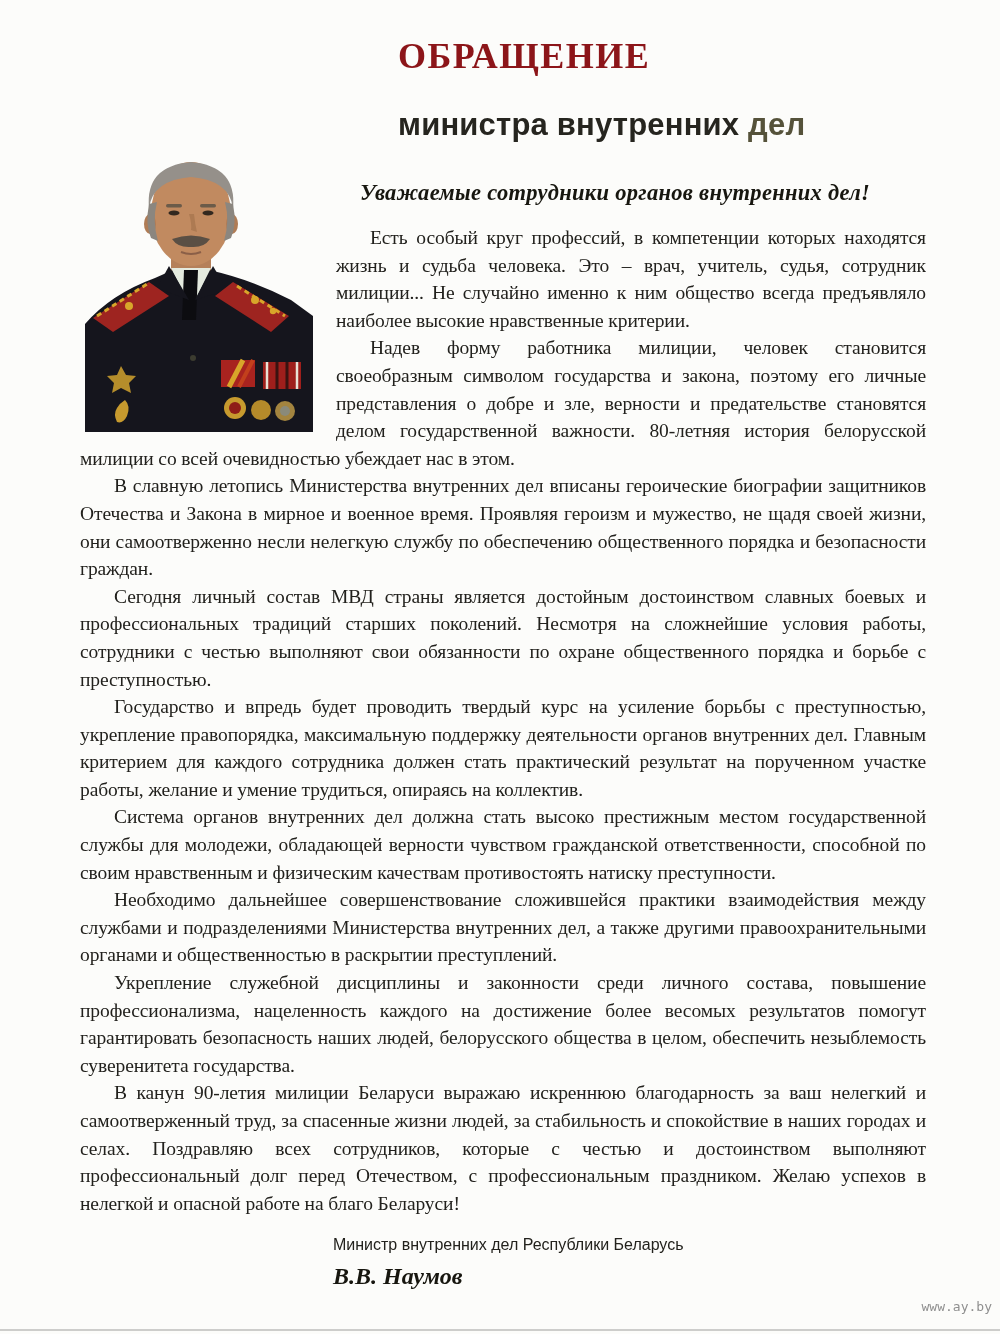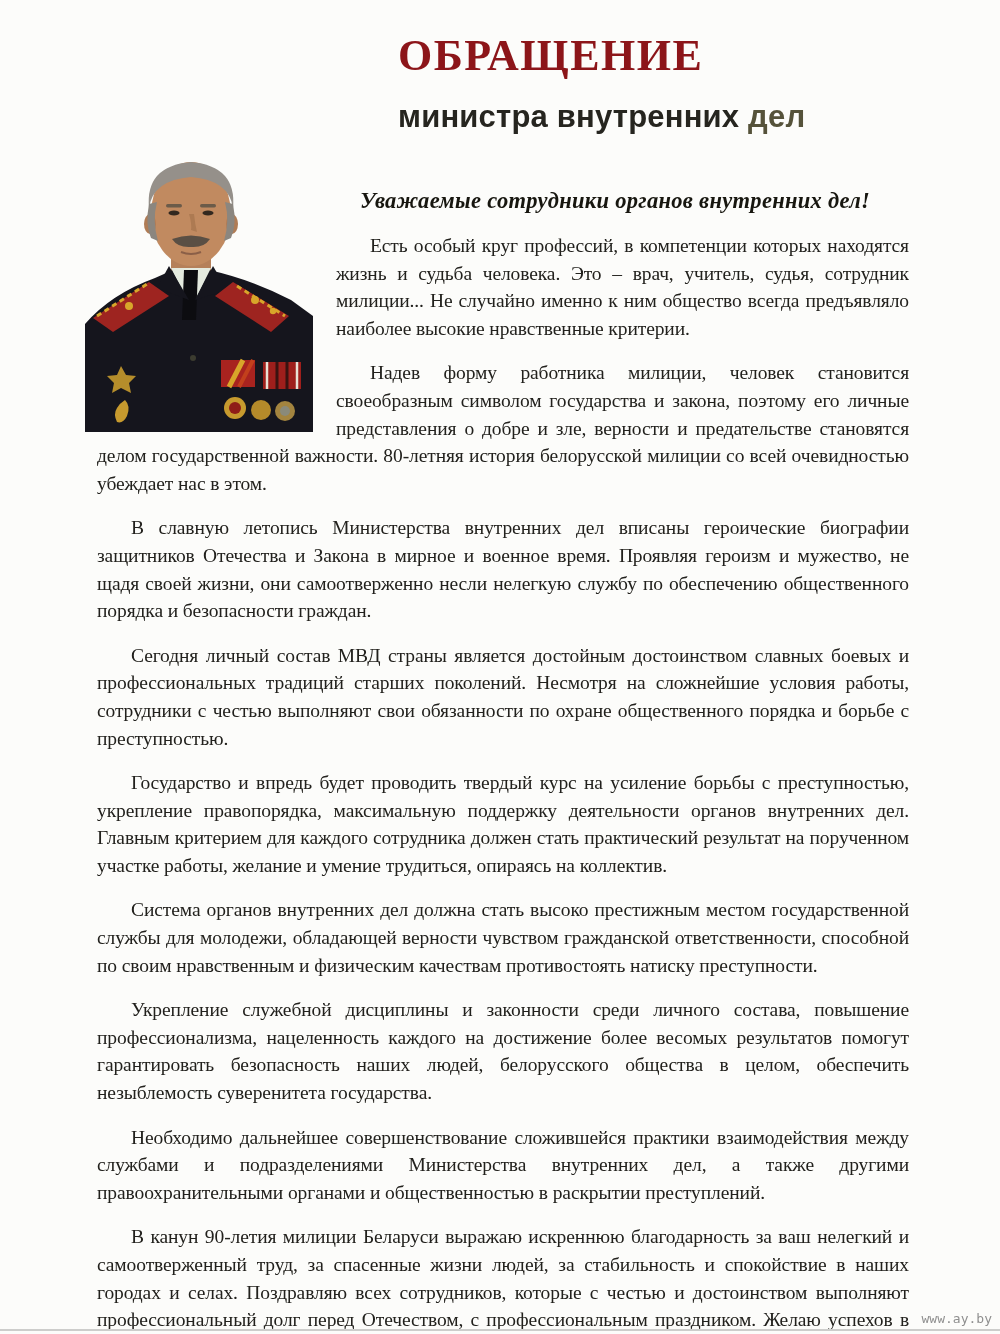--- a/index.html
+++ b/index.html
@@ -8,51 +8,51 @@
     background:#fcfcfa;
     font-family:"Liberation Serif", serif;
   }
   .content{padding:30px 74px 0 80px;}
   .photo-spacer{float:left;width:256px;height:410px;}
   .portrait{position:absolute;left:85px;top:148px;width:228px;height:284px;}
   .portrait svg{display:block;width:100%;height:100%;}
   .title{
     margin:0;padding-left:318px;
     font-family:"Liberation Serif", serif;font-weight:bold;
-    font-size:44px;line-height:52px;letter-spacing:1.5px;
+    font-size:36px;line-height:52px;letter-spacing:1.5px;
     color:#8c1519;
   }
   .subtitle{
-    margin-top:16px;padding-left:318px;
+    margin-top:24px;padding-left:318px;
     font-family:"Liberation Sans", sans-serif;font-weight:bold;
     font-size:31px;line-height:38px;color:#26251f;letter-spacing:0.2px;
   }
   .subtitle .accent{color:#55523a;}
   .greeting{
-    margin-top:52px;padding-left:280px;
+    margin-top:36px;padding-left:280px;
     font-weight:bold;font-style:italic;
     font-size:22.5px;color:#17160f;letter-spacing:0.3px;
   }
   .body-text p{
-    margin:17px;text-align:justify;text-indent:34px;
+    margin:0;text-align:justify;text-indent:34px;
     font-size:19.5px;line-height:27.6px;color:#22211d;
     letter-spacing:-0.1px;
   }
   .body-text p.first{margin-top:18px;}
   .signature{margin:14px 0 0 253px;}
   .signature .sig-line{
     font-family:"Liberation Sans", sans-serif;
     font-size:16px;line-height:27px;color:#23221d;
   }
   .signature .sig-name{
     margin-top:5px;font-family:"Liberation Serif", serif;
     font-weight:bold;font-style:italic;font-size:24px;color:#17160f;
   }
   .watermark{
-    position:absolute;right:8px;bottom:8px;
+    position:absolute;right:8px;bottom:20px;
     font-family:"DejaVu Sans Mono", monospace;
     font-size:13px;color:#8f8f8f;text-align:center;
   }
   .page-edge-line{
     position:absolute;left:0;right:0;bottom:3px;height:2px;background:#cdcdcb;
   }
 </style>
 </head>
 <body>
 
@@ -67,22 +67,22 @@
 
   <div class="greeting">Уважаемые сотрудники органов внутренних дел!</div>
 
   <section class="body-text">
     <p class="first">Есть особый круг профессий, в компетенции которых находятся жизнь и судьба человека. Это – врач, учитель, судья, сотрудник милиции... Не случайно именно к ним общество всегда предъявляло наиболее высокие нравственные критерии.</p>
     <p>Надев форму работника милиции, человек становится своеобразным символом государства и закона, поэтому его личные представления о добре и зле, верности и предательстве становятся делом государственной важности. 80-летняя история белорусской милиции со всей очевидностью убеждает нас в этом.</p>
     <p>В славную летопись Министерства внутренних дел вписаны героические биографии защитников Отечества и Закона в мирное и военное время. Проявляя героизм и мужество, не щадя своей жизни, они самоотверженно несли нелегкую службу по обеспечению общественного порядка и безопасности граждан.</p>
     <p>Сегодня личный состав МВД страны является достойным достоинством славных боевых и профессиональных традиций старших поколений. Несмотря на сложнейшие условия работы, сотрудники с честью выполняют свои обязанности по охране общественного порядка и борьбе с преступностью.</p>
     <p>Государство и впредь будет проводить твердый курс на усиление борьбы с преступностью, укрепление правопорядка, максимальную поддержку деятельности органов внутренних дел. Главным критерием для каждого сотрудника должен стать практический результат на порученном участке работы, желание и умение трудиться, опираясь на коллектив.</p>
     <p>Система органов внутренних дел должна стать высоко престижным местом государственной службы для молодежи, обладающей верности чувством гражданской ответственности, способной по своим нравственным и физическим качествам противостоять натиску преступности.</p>
+    <p>Необходимо дальнейшее совершенствование сложившейся практики взаимодействия между службами и подразделениями Министерства внутренних дел, а также другими правоохранительными органами и общественностью в раскрытии преступлений.</p>
     <p>Укрепление служебной дисциплины и законности среди личного состава, повышение профессионализма, нацеленность каждого на достижение более весомых результатов помогут гарантировать безопасность наших людей, белорусского общества в целом, обеспечить незыблемость суверенитета государства.</p>
-    <p>Необходимо дальнейшее совершенствование сложившейся практики взаимодействия между службами и подразделениями Министерства внутренних дел, а также другими правоохранительными органами и общественностью в раскрытии преступлений.</p>
     <p>В канун  90-летия милиции Беларуси выражаю искреннюю благодарность за ваш нелегкий и самоотверженный труд, за спасенные жизни людей, за стабильность и спокойствие в наших городах и селах. Поздравляю всех сотрудников, которые с честью и достоинством выполняют профессиональный долг перед Отечеством, с профессиональным праздником. Желаю успехов в нелегкой и опасной работе на благо Беларуси!</p>
   </section>
 
   <div class="signature">
     <div class="sig-line">Министр внутренних дел Республики Беларусь</div>
     <div class="sig-name">В.В. Наумов</div>
   </div>
 </div>
 
 <div class="portrait">

